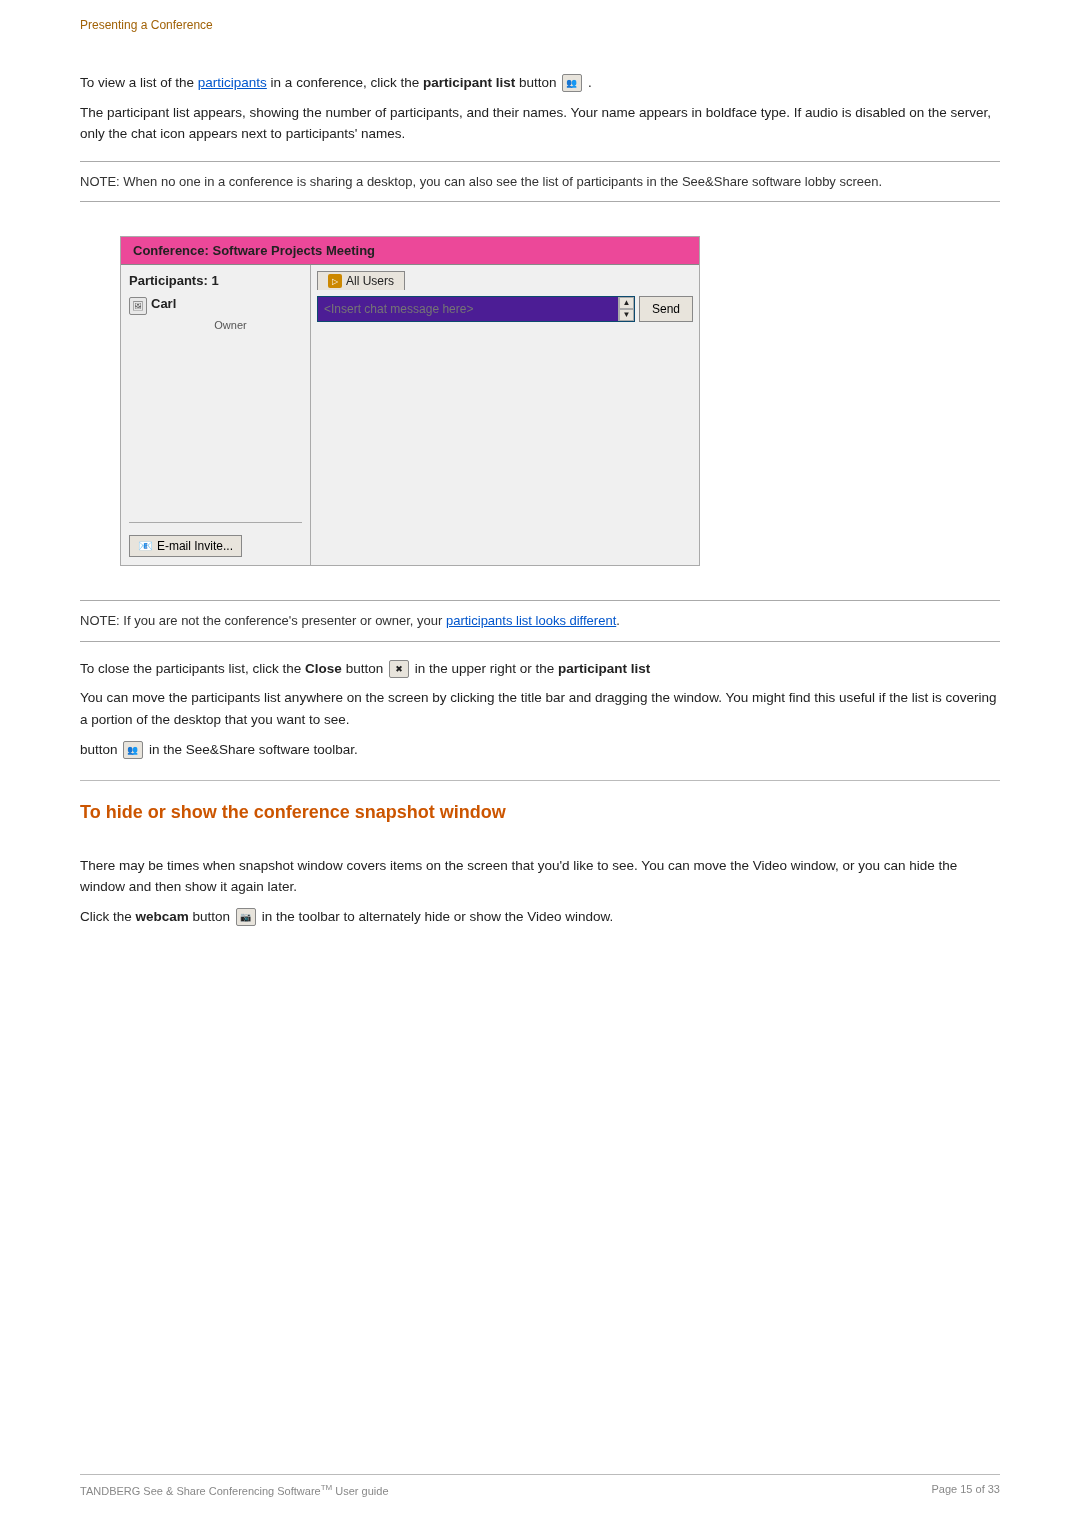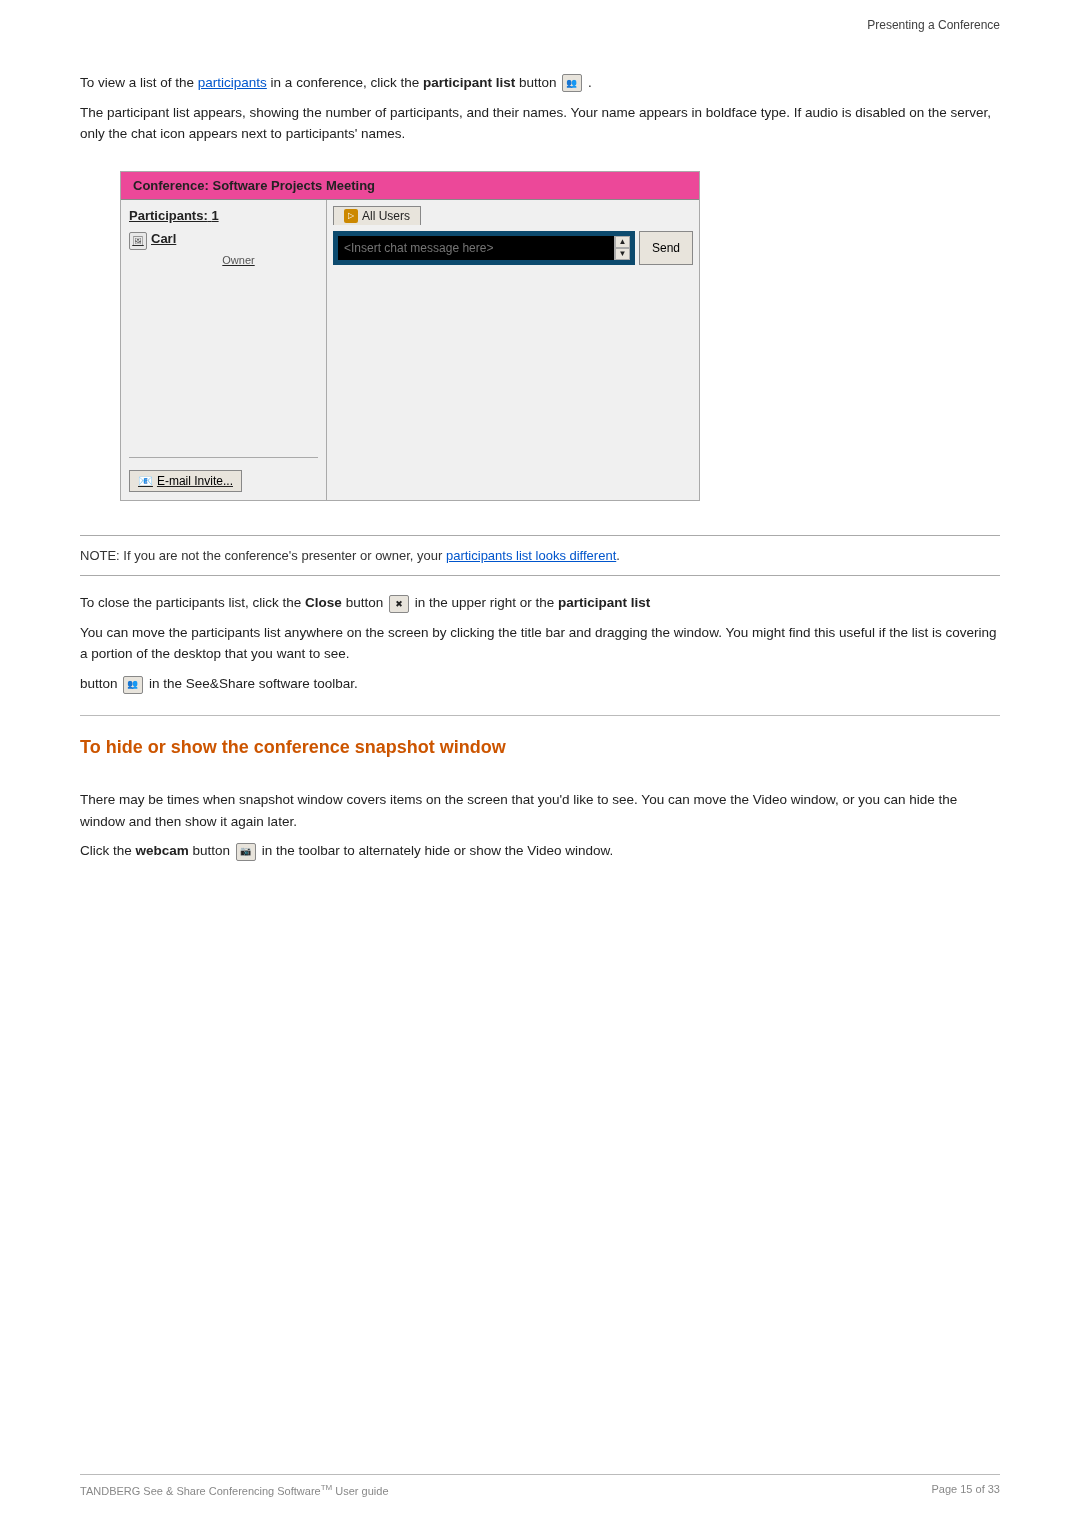--- a/index.html
+++ b/index.html
@@ -13,22 +13,22 @@
       position: relative;
     }
 
     .page-container {
       padding: 40px 80px 60px 80px;
       max-width: 1080px;
     }
 
     
     .page-header {
-      text-align: right;
-      color: #404040;
+      text-align: left;
+      color: #a16207;
       font-size: 12px;
       padding: 18px 80px 0 80px;
     }
 
     
     .section-title {
       color: #cc5500;
       font-size: 20px;
       font-weight: bold;
       margin-bottom: 16px;
@@ -75,28 +75,27 @@
       font-weight: bold;
     }
 
     .conference-body {
       display: flex;
       background: #f0f0f0;
     }
 
     
     .participants-panel {
-      width: 206px;
+      width: 190px;
       border-right: 1px solid #aaa;
       padding: 8px;
       min-height: 300px;
       display: flex;
       flex-direction: column;
       justify-content: space-between;
-      text-decoration: underline;
     }
 
     .participants-header {
       font-size: 13px;
       margin-bottom: 8px;
       font-weight: bold;
     }
 
     .participant-item {
       display: flex;
@@ -189,22 +188,22 @@
 
     .chat-input-row {
       display: flex;
       align-items: stretch;
       margin-top: 6px;
       gap: 4px;
     }
 
     .chat-input-wrapper {
       flex: 1;
-      border: 5px solid #0c4a6e;
-      background: #000000;
+      border: 1px solid #0c4a6e;
+      background: #4c1d95;
       display: flex;
       align-items: center;
       position: relative;
     }
 
     .chat-input {
       flex: 1;
       border: none;
       outline: none;
       font-size: 12px;
@@ -302,20 +301,23 @@
   <p class="body-text">
     <span>To view a list of the </span><a href="#">participants</a><span> in a conference, click the </span><strong>participant list</strong><span> button</span>
     <span class="inline-icon">👥</span>
     <span>.</span>
   </p>
 
   
   <p class="body-text">The participant list appears, showing the number of participants, and their names. Your name appears in boldface type. If audio is disabled on the server, only the chat icon appears next to participants' names.</p>
 
   
+  <div class="note-box">
+    <span>NOTE: When no one in a conference is sharing a desktop, you can also see the list of participants in the See&amp;Share software lobby screen.</span>
+  </div>
 
   
   <div class="conference-dialog">
     
     <div class="conference-title-bar">
       <span>Conference:</span>
       <strong>Software Projects Meeting</strong>
     </div>
     
     <div class="conference-body">

